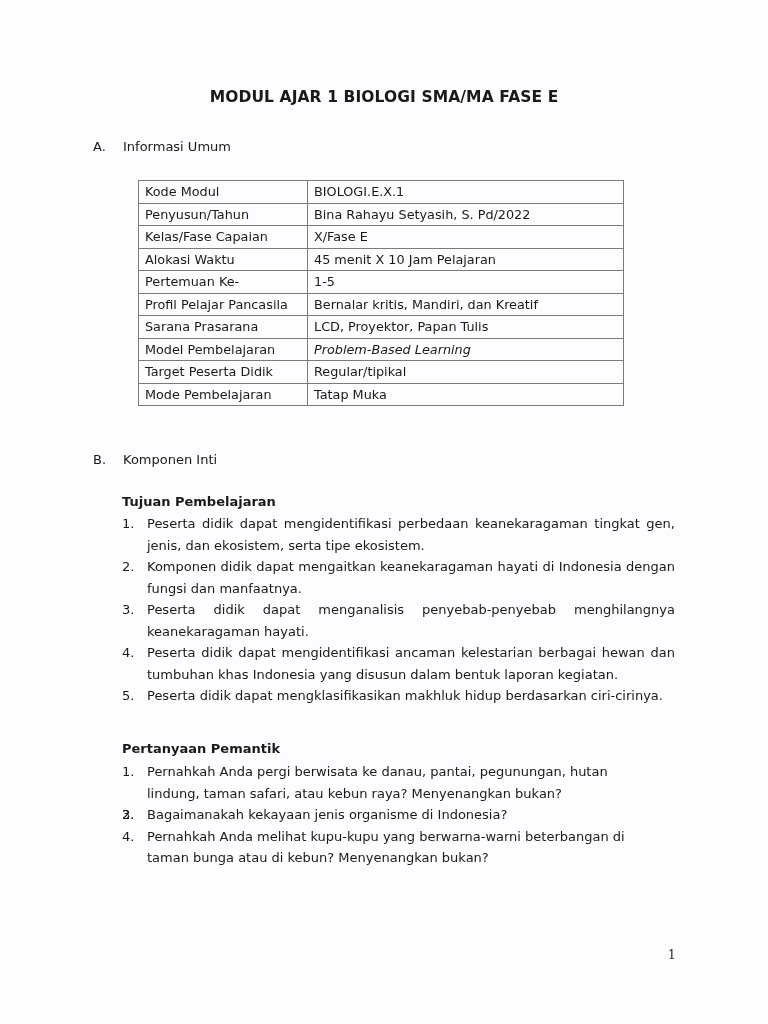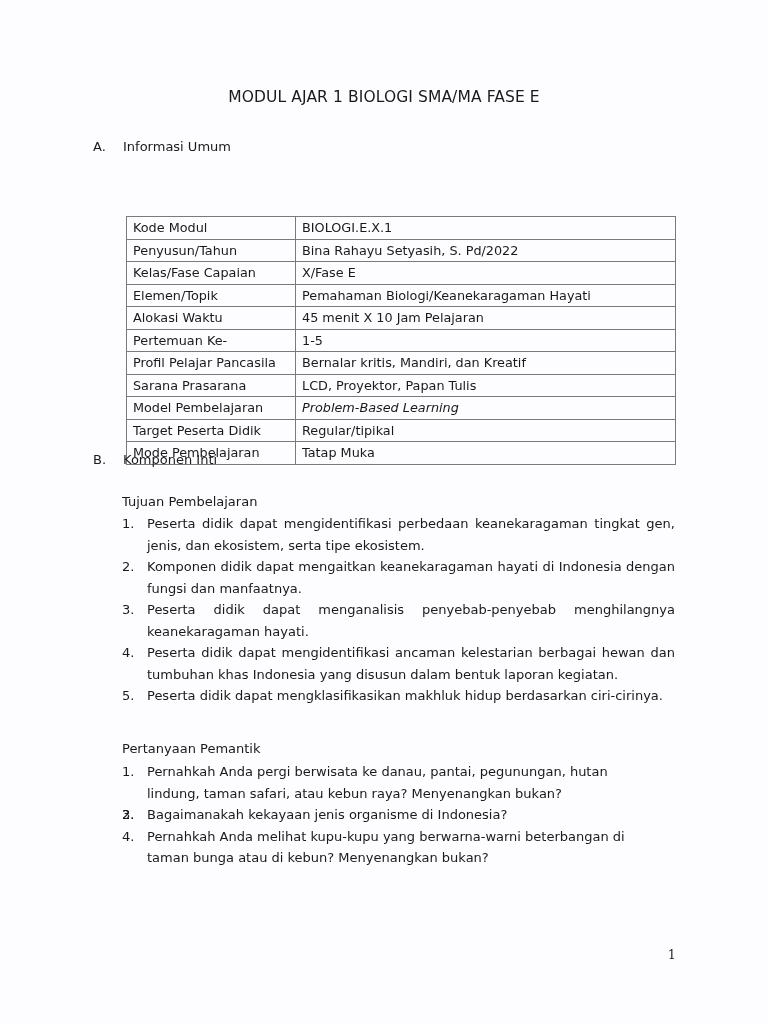--- a/index.html
+++ b/index.html
@@ -3,38 +3,38 @@
 <meta charset="utf-8">
 <style>
   html, body { margin: 0; padding: 0; }
   body {
     width: 768px; height: 1024px; background: #fdfcfe; position: relative;
     font-family: "DejaVu Sans", "Liberation Sans", sans-serif; color: #1a1a1a;
     overflow: hidden;
   }
   .title {
     position: absolute; top: 88px; left: 0; width: 768px; text-align: center;
-    font-weight: normal; font-size: 15.5px; letter-spacing: 0.1px;
+    font-weight: bold; font-size: 15.5px; letter-spacing: 0.1px;
   }
   .sec-head {
     position: absolute; left: 93px; font-weight: normal; font-size: 13px;
   }
   .sec-head .letter { display: inline-block; width: 30px; }
   table.info {
-    position: absolute; top: 180px; left: 126px; width: 550px;
-    border-collapse: collapse; font-size: 12.8px; margin-top: 36px;
+    position: absolute; top: 180px; left: 138px; width: 486px;
+    border-collapse: collapse; font-size: 12.8px;
   }
   table.info td {
     border: 1px solid #7a7a7a; padding: 0 6px; height: 21.5px; line-height: 21px;
     white-space: nowrap;
   }
   table.info td.k { width: 156px; }
   table.info td.italic { font-style: italic; }
   .sub-head {
-    position: absolute; left: 122px; font-weight: normal; font-size: 13px;
+    position: absolute; left: 122px; font-weight: bold; font-size: 13px;
   }
   ol.list {
     position: absolute; left: 122px; width: 553px; margin: 0; padding: 0;
     list-style: none; font-size: 13px; line-height: 21.5px;
   }
   ol.list li { position: relative; padding-left: 25px; }
   ol.list li .num { position: absolute; left: 0; top: 0; }
   ol.list.justify li .txt { text-align: justify; text-align-last: left; display: block; }
   .pagenum {
     position: absolute; top: 948px; left: 668px; font-size: 12px;
@@ -56,24 +56,20 @@
         <td class="k">Kode Modul</td>
         <td>BIOLOGI.E.X.1</td>
       </tr>
     <tr>
         <td class="k">Penyusun/Tahun</td>
         <td>Bina Rahayu Setyasih, S. Pd/2022</td>
       </tr>
     <tr>
         <td class="k">Kelas/Fase Capaian</td>
         <td>X/Fase E</td>
-      </tr>
-    <tr>
-        <td class="k">Elemen/Topik</td>
-        <td>Pemahaman Biologi/Keanekaragaman Hayati</td>
       </tr>
     <tr>
         <td class="k">Alokasi Waktu</td>
         <td>45 menit X 10 Jam Pelajaran</td>
       </tr>
     <tr>
         <td class="k">Pertemuan Ke-</td>
         <td>1-5</td>
       </tr>
     <tr>

